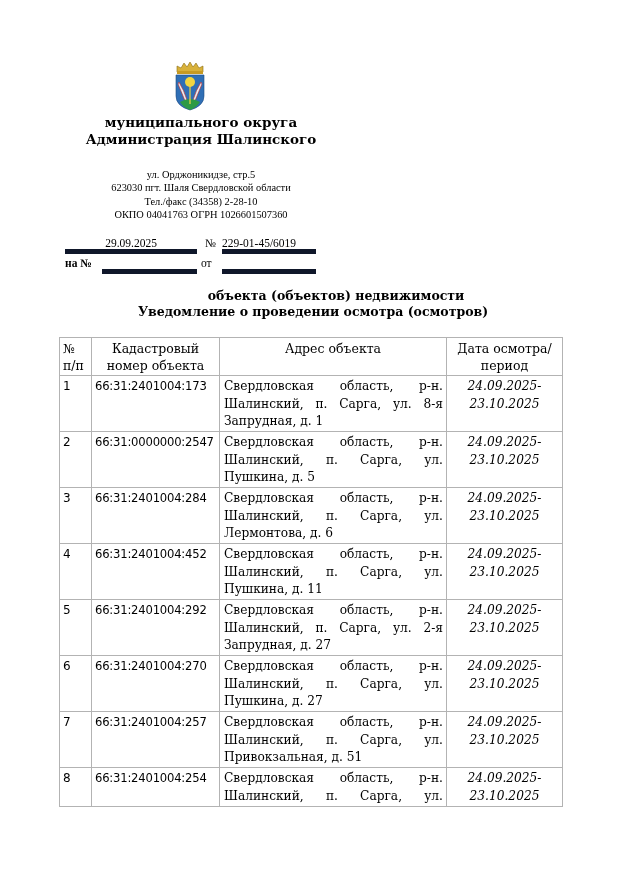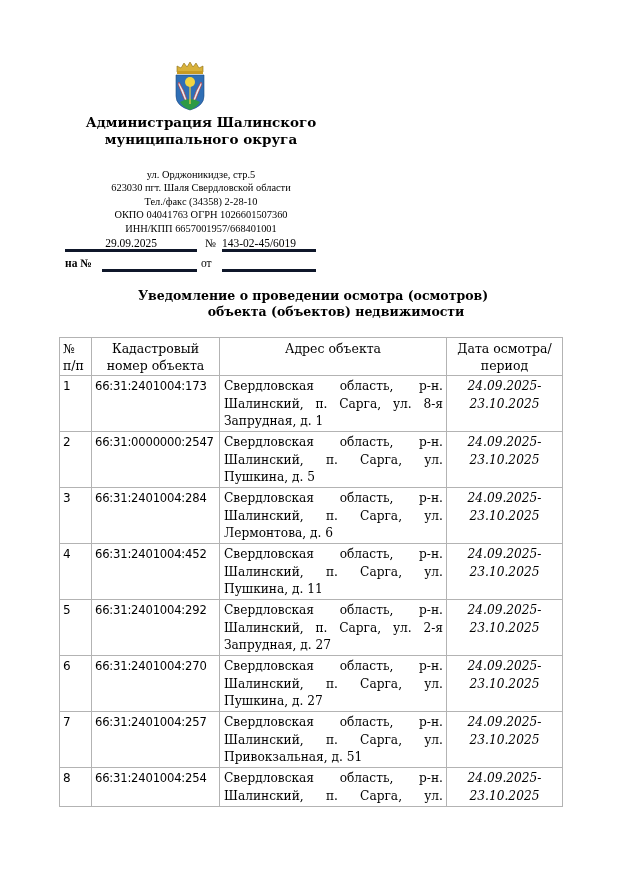--- a/index.html
+++ b/index.html
@@ -43,21 +43,21 @@
       text-align: center;
       font-size: 10.4px;
       line-height: 13.4px;
     }
 
     .reg-line {
       font-size: 11.5px;
       line-height: 14px;
     }
     .underline {
-      border-bottom: 3px solid #0f172a;
+      border-bottom: 5px solid #0f172a;
       height: 13px;
       text-align: center;
     }
 
     .title {
       left: 100px;
       width: 440px;
       top: 288px;
       text-align: center;
       font-family: "DejaVu Serif", serif;
@@ -136,52 +136,51 @@
   <circle cx="18" cy="22" r="5" fill="#f2d640"></circle>
 
   <path d="M7 22 Q12 30 15 40 L13 41 Q9 31 6 24 Z" fill="#e9ecef" stroke="#b8343a" stroke-width="0.7"></path>
   <path d="M29 22 Q24 30 21 40 L23 41 Q27 31 30 24 Z" fill="#e9ecef" stroke="#b8343a" stroke-width="0.7"></path>
 
   <path d="M8 42 Q18 36 28 42 Q24 48 18 50 Q12 48 8 42 Z" fill="#2c9a45"></path>
   <line x1="18" y1="26" x2="18" y2="44" stroke="#f2d640" stroke-width="1.2"></line>
 </svg>
 
 <div class="abs org-name">
+  <div>муниципального округа</div>
   <div>Администрация Шалинского</div>
-  <div>муниципального округа</div>
 </div>
 
 <div class="abs addr">
   <div>ул. Орджоникидзе, стр.5</div>
   <div>623030 пгт. Шаля Свердловской области</div>
   <div>Тел./факс (34358) 2-28-10</div>
   <div>ОКПО 04041763 ОГРН 1026601507360</div>
-  <div>ИНН/КПП 6657001957/668401001</div>
 </div>
 
 <div class="abs reg-line underline" style="left:65px; top:236px; width:132px;">
   <span>29.09.2025</span>
 </div>
 <div class="abs reg-line" style="left:205px; top:236px;">№</div>
 <div class="abs reg-line underline" style="left:222px; top:236px; width:94px; text-align:left;">
-  <span>143-02-45/6019</span>
+  <span>229-01-45/6019</span>
 </div>
 
 <div class="abs reg-line" style="left:65px; top:256px;font-weight:bold;">на №</div>
 <div class="abs reg-line underline" style="left:102px; top:256px; width:95px;">
   <span></span>
 </div>
 <div class="abs reg-line" style="left:201px; top:256px;">от</div>
 <div class="abs reg-line underline" style="left:222px; top:256px; width:94px;">
   <span></span>
 </div>
 
 <div class="abs title">
+  <div style="padding-left:32px;">объекта (объектов) недвижимости</div>
   <div style="padding-right:14px;">Уведомление о проведении осмотра (осмотров)</div>
-  <div style="padding-left:32px;">объекта (объектов) недвижимости</div>
 </div>
 
 <table class="objects">
   <colgroup>
     <col style="width:32px">
     <col style="width:128px">
     <col style="width:227px">
     <col style="width:116px">
   </colgroup>
   <thead>

